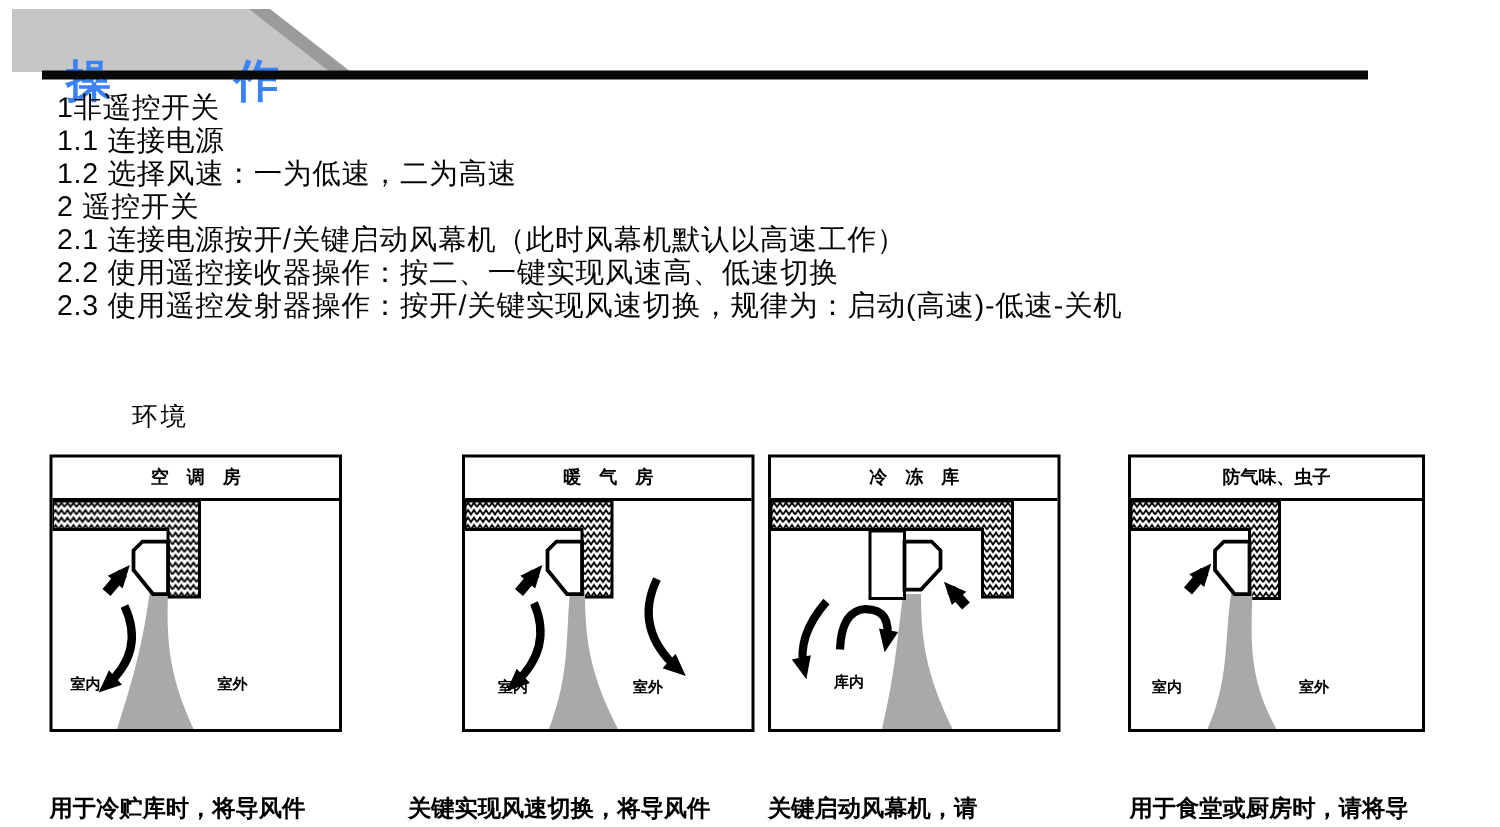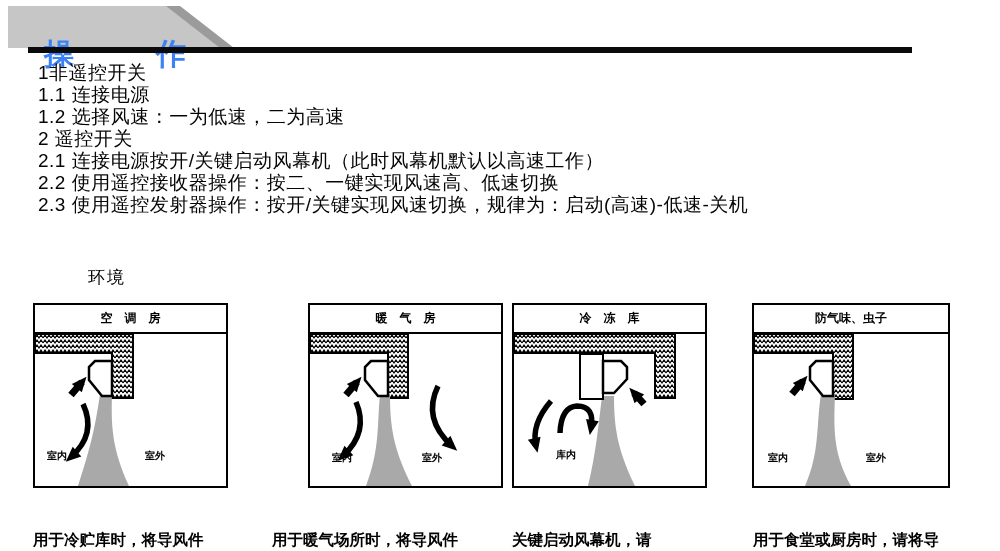--- a/index.html
+++ b/index.html
@@ -110,21 +110,21 @@
           <line x1="36" y1="61" x2="47" y2="48" stroke="#000" stroke-width="7" marker-end="url(#ah)"></line>
           <path d="M46,68 Q 59,98 33,122" fill="none" stroke="#000" stroke-width="5.5" marker-end="url(#ah)"></path>
           <path d="M128,52 Q 112,85 142,112" fill="none" stroke="#000" stroke-width="5.5" marker-end="url(#ah)"></path>
         </svg>
         <div class="dlabel" style="left:22px;top:117px;">室内</div>
         <div class="dlabel" style="left:112px;top:117px;">室外</div>
       </div>
     </div>
   </div>
   <div class="caption" style="left:272px;">
-    <span>用于暖气场所时，将导风件</span>
+    <span>关键实现风速切换，将导风件</span>
     
   </div>
 
   <div class="figure" style="left:512px;">
     <div class="dbox" style="width:191px;height:181px;">
       <div class="dtitle">冷　冻　库</div>
       <div class="dcanvas" style="width:191px;height:152px;">
         <svg width="191" height="152" viewBox="0 0 191 152">
           <path d="M0,0 H161 V64 H141 V19 H0 Z" fill="url(#hatch)" stroke="#000" stroke-width="2"></path>
           <path d="M88,62 C 84,95 82,118 74,152 L 121,152 C 103,115 100,92 100,62 Z" fill="#a9a9a9"></path>

